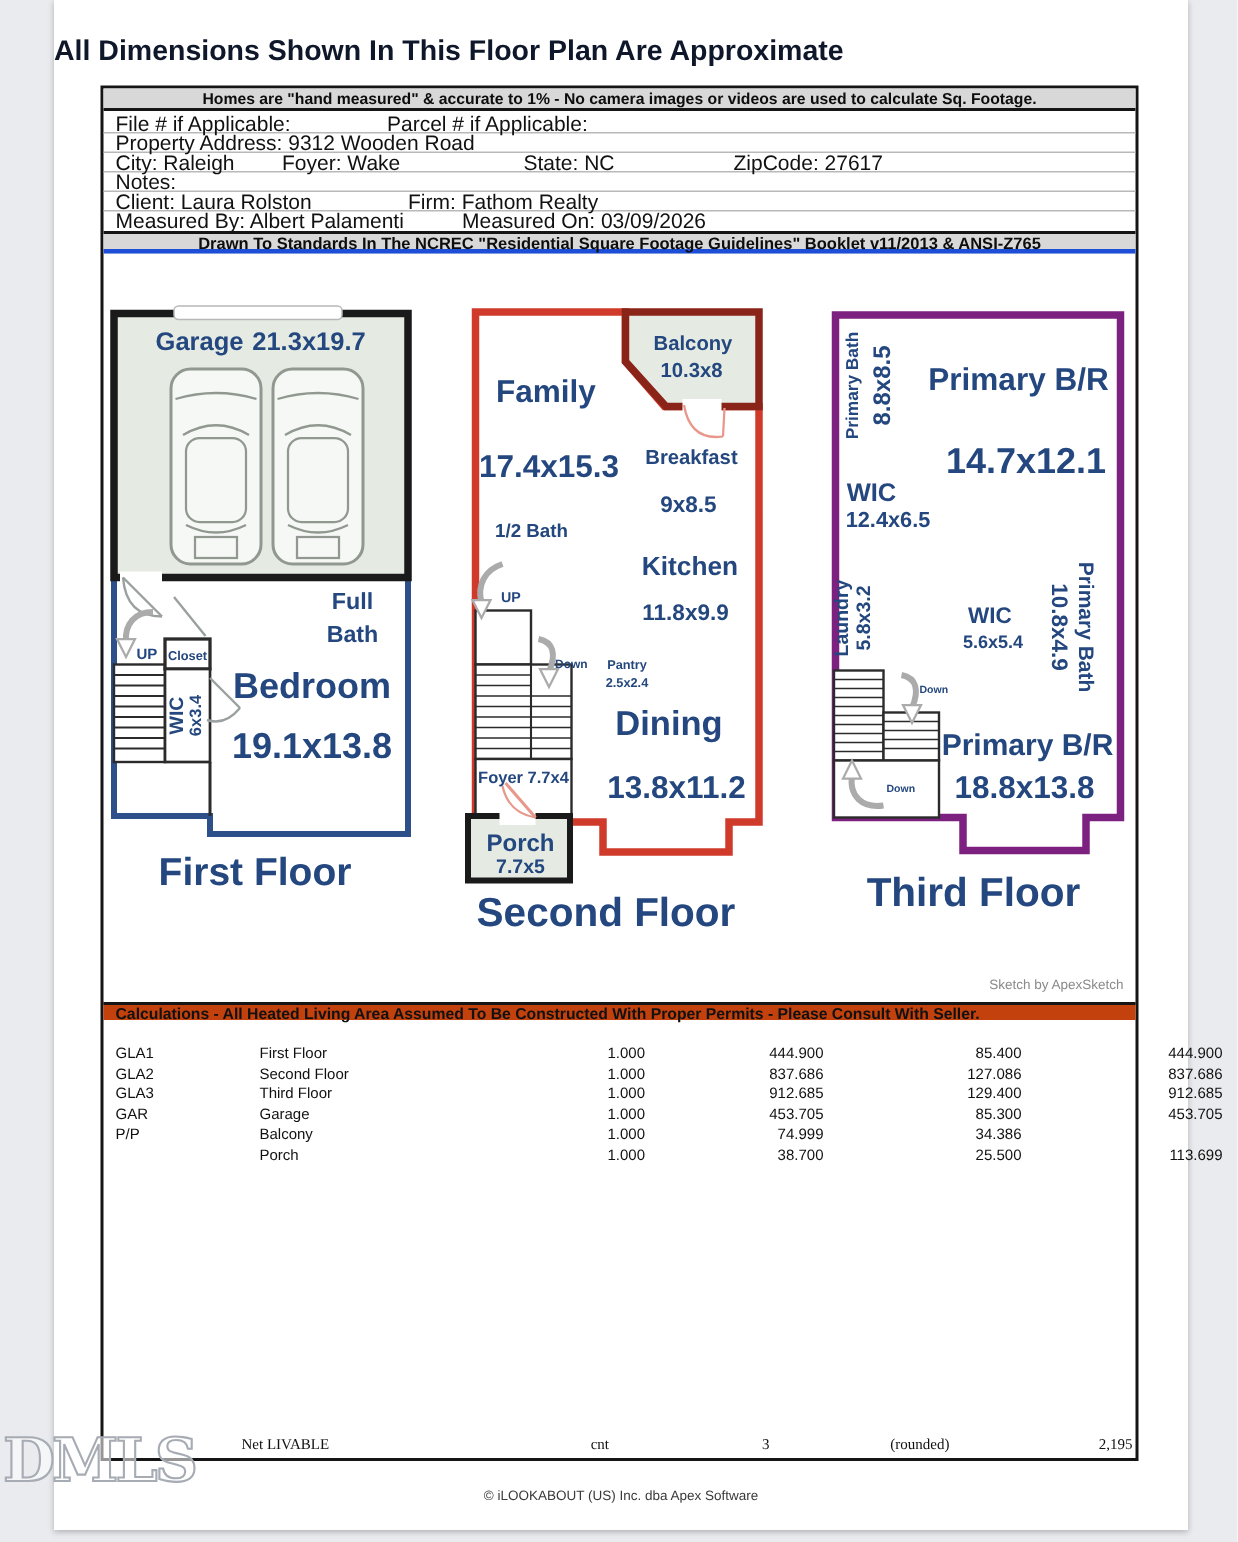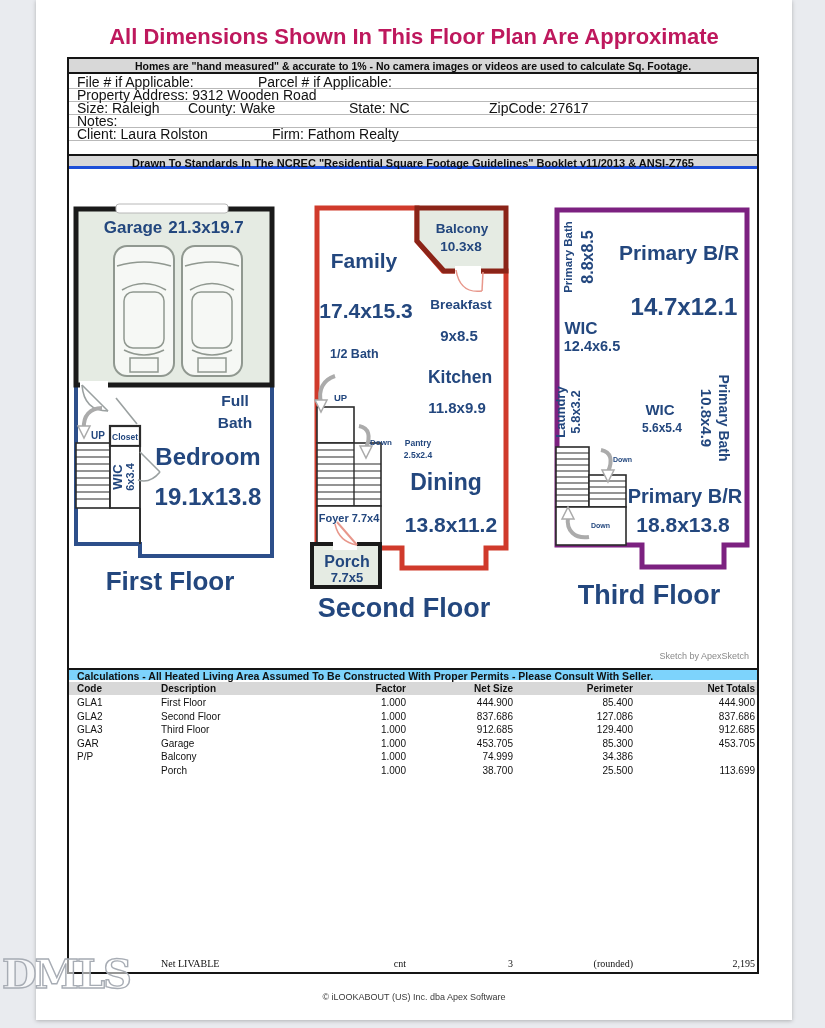--- a/index.html
+++ b/index.html
@@ -1,45 +1,45 @@
 <!DOCTYPE html>
 <html><head>
 <meta charset="utf-8">
 <style>
   html,body{margin:0;padding:0;}
   body{width:825px;height:1028px;background:#e9ebef;position:relative;
        font-family:"Liberation Sans",sans-serif;color:#111;overflow:hidden;}
   .page{position:absolute;left:36px;top:0;width:756px;height:1020px;background:#fff;
         box-shadow:0 1px 4px rgba(0,0,0,.25);}
-  .doc-title{position:absolute;top:24px;left:0;width:100%;text-align:center;
-             font-weight:bold;font-size:22px;color:#be185d;}
+  .doc-title{position:absolute;top:24px;left:0;width:100%;
+             font-weight:bold;font-size:19px;color:#0f172a;}
   .outer{position:absolute;left:31px;top:57px;width:688px;height:913px;
          border:2px solid #151515;background:#fff;}
   .bar{position:absolute;left:0;width:100%;background:#d8d8d8;text-align:center;
        font-weight:bold;color:#0d0d0d;box-sizing:border-box;}
   .bar1{top:0;height:15px;line-height:15px;font-size:10.5px;border-bottom:2px solid #151515;}
   .bar2{top:95px;height:15px;line-height:15px;font-size:11px;
         border-top:2px solid #151515;border-bottom:3px solid #1d4ed8;}
   .inforow{position:absolute;left:0;width:100%;height:12px;line-height:12px;
            border-bottom:1px solid #b9b9b9;font-size:14px;}
   .inforow .f{position:absolute;top:0;white-space:pre;}
   .plan{position:absolute;}
   svg text{font-family:"Liberation Sans",sans-serif;font-weight:bold;fill:#23477e;}
   .sketch-credit{position:absolute;right:8px;top:592px;font-size:9px;color:#8a8a8a;font-weight:normal;}
   .calc-title{position:absolute;top:609px;left:0;width:100%;height:12px;line-height:12px;
-              background:#7dd3fc;border-top:2px solid #151515;font-weight:bold;font-size:10.5px;
+              background:#c2410c;border-top:2px solid #151515;font-weight:bold;font-size:10.5px;
               padding-left:8px;box-sizing:border-box;}
   .calc-grid{display:grid;grid-template-columns:92px 152px 95px 107px 120px 122px;font-size:10px;}
   .calc-grid .c0{padding-left:8px;text-align:left;}
   .calc-grid .c1{text-align:left;}
   .calc-grid .cr{text-align:right;padding-right:2px;}
   .calc-head{position:absolute;top:623px;left:0;width:100%;height:13px;line-height:13px;
              background:#d8d8d8;font-weight:bold;}
   .calc-body{position:absolute;top:637px;left:0;width:100%;}
-  .calc-body .calc-grid{height:13.6px;line-height:13.6px;}
+  .calc-body .calc-grid{height:13.6px;line-height:13.6px;gap:12px;}
   .calc-summary{position:absolute;top:898px;left:0;width:100%;height:14px;line-height:14px;font-family:Liberation Serif, serif;}
   .footer{position:absolute;top:992px;left:0;width:100%;text-align:center;
           font-size:9px;color:#3a3a3a;}
   .watermark{position:absolute;left:2px;top:950px;font-family:"DejaVu Serif",serif;
              font-size:40px;letter-spacing:-2px;color:rgba(255,255,255,0.55);
              -webkit-text-stroke:1.4px #a7acb4;z-index:5;font-weight:bold;}
 </style>
 </head>
 <body>
 
@@ -50,31 +50,35 @@
     <div class="bar bar1">Homes are "hand measured" &amp; accurate to 1% - No camera images or videos are used to calculate Sq. Footage.</div>
 
     <div class="inforow" style="top:17px">
       <span class="f" style="left:8px">File # if Applicable:</span>
       <span class="f" style="left:189px">Parcel # if Applicable:</span>
     </div>
     <div class="inforow" style="top:30px">
       <span class="f" style="left:8px">Property Address: 9312 Wooden Road</span>
     </div>
     <div class="inforow" style="top:43px">
-      <span class="f" style="left:8px">Size: Raleigh</span>
-      <span class="f" style="left:119px">County: Wake</span>
+      <span class="f" style="left:8px">City: Raleigh</span>
+      <span class="f" style="left:119px">Foyer: Wake</span>
       <span class="f" style="left:280px">State: NC</span>
       <span class="f" style="left:420px">ZipCode: 27617</span>
     </div>
     <div class="inforow" style="top:69px">
       <span class="f" style="left:8px">Client: Laura Rolston</span>
       <span class="f" style="left:203px">Firm: Fathom Realty</span>
     </div>
     <div class="inforow" style="top:56px">
       <span class="f" style="left:8px">Notes:</span>
+    </div>
+    <div class="inforow" style="top:82px;border-bottom:none">
+      <span class="f" style="left:8px">Measured By: Albert Palamenti</span>
+      <span class="f" style="left:239px">Measured On: 03/09/2026</span>
     </div>
 
     <div class="bar bar2">Drawn To Standards In The NCREC "Residential Square Footage Guidelines"  Booklet  v11/2013 &amp; ANSI-Z765</div>
 
     <svg class="plan" style="left:1px;top:141px" width="212" height="402" viewBox="0 0 212 402">
 
       <path d="M6,187 V344 H70 V356 H202 V187" fill="#ffffff" stroke="#2d4f8a" stroke-width="4"></path>
 
       <g>
         <rect x="6" y="9" width="196" height="176" fill="#e5ebe3" stroke="#1a1a1a" stroke-width="5"></rect>
@@ -209,28 +213,20 @@
       <text x="42" y="328" font-size="7">Down</text>
       <text x="136" y="303" font-size="20" text-anchor="middle">Primary B/R</text>
       <text x="134" y="332" font-size="21" text-anchor="middle">18.8x13.8</text>
       <text x="100" y="404" font-size="27" text-anchor="middle" fill="#7c2180">Third Floor</text>
     </svg>
 
     <div class="sketch-credit">Sketch by ApexSketch</div>
 
     <div class="calc-title">Calculations - All Heated Living Area Assumed To Be Constructed With Proper Permits - Please Consult With Seller.</div>
 
-    <div class="calc-head calc-grid">
-      <span class="c0">Code</span>
-      <span class="c1">Description</span>
-      <span class="cr">Factor</span>
-      <span class="cr">Net Size</span>
-      <span class="cr">Perimeter</span>
-      <span class="cr">Net Totals</span>
-    </div>
 
     <div class="calc-body">
       <div class="calc-grid">
         <span class="c0">GLA1</span>
         <span class="c1">First Floor</span>
         <span class="cr">1.000</span>
         <span class="cr">444.900</span>
         <span class="cr">85.400</span>
         <span class="cr">444.900</span>
       </div>

